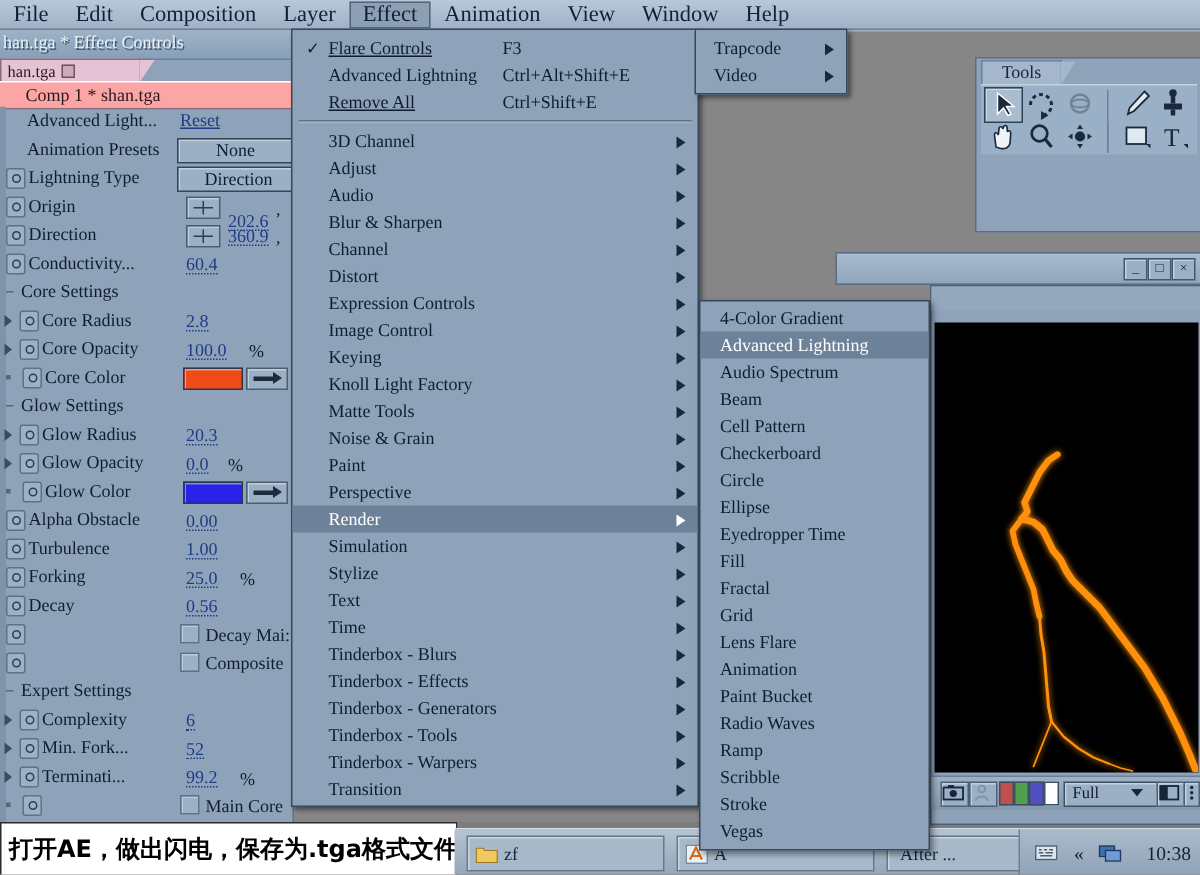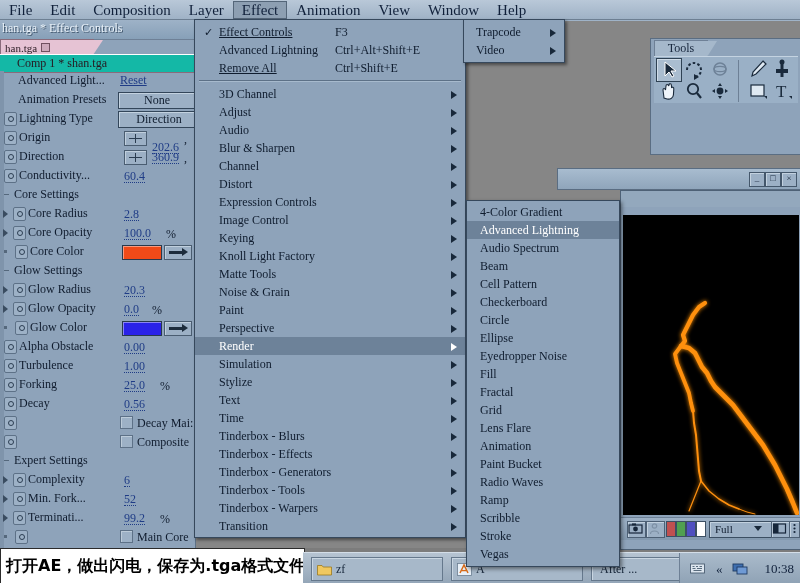--- a/index.html
+++ b/index.html
@@ -53,21 +53,21 @@
   #ec-tab2 .sq{
     width:7px;height:7px;background:#cda9bb;border:1px solid #70505f;
     margin-left:4px;
   }
   #ec-tab2:after{
     content:"";position:absolute;right:-10px;top:0;width:0;height:0;
     border-left:10px solid #e6c3d4;border-bottom:15px solid transparent;
   }
   #ec-comp{
     position:absolute;left:0;top:15px;width:195px;height:17px;
-    background:#14b8a6;border-top:1px solid #fff;border-bottom:1px solid #8a6b7b;
+    background:#fca5a5;border-top:1px solid #fff;border-bottom:1px solid #8a6b7b;
     display:flex;align-items:center;
   }
   #ec-comp span{padding-left:17px;font-size:12px;color:#281820;}
 
   #ec-rows{position:absolute;left:0;top:52px;width:195px;height:477px;overflow:hidden;}
   .row{position:relative;height:19px;display:flex;align-items:center;}
   .row .lbl{font-size:12px;color:#101c2e;white-space:nowrap;}
   .row .val{
     position:absolute;font-size:12px;color:#1f3c86;
     border-bottom:1px dotted #1f3c86;line-height:12px;
@@ -587,21 +587,21 @@
   <div class="menu-item active">Effect</div>
   <div class="menu-item">Animation</div>
   <div class="menu-item">View</div>
   <div class="menu-item">Window</div>
   <div class="menu-item">Help</div>
 </div>
 
 <div id="effect-menu">
   <div class="mrow">
     <span class="mcheck">✓</span>
-    <span class="mund">Effect Controls</span>
+    <span class="mund">Flare Controls</span>
     <span class="sc">F3</span>
   </div>
   <div class="mrow">
     <span>Advanced Lightning</span>
     <span class="sc">Ctrl+Alt+Shift+E</span>
   </div>
   <div class="mrow">
     <span class="mund">Remove All</span>
     <span class="sc">Ctrl+Shift+E</span>
   </div>
@@ -740,21 +740,21 @@
     <div class="mrow">
       <span>Checkerboard</span>
     </div>
     <div class="mrow">
       <span>Circle</span>
     </div>
     <div class="mrow">
       <span>Ellipse</span>
     </div>
     <div class="mrow">
-      <span>Eyedropper Noise</span>
+      <span>Eyedropper Time</span>
     </div>
     <div class="mrow">
       <span>Fill</span>
     </div>
     <div class="mrow">
       <span>Fractal</span>
     </div>
     <div class="mrow">
       <span>Grid</span>
     </div>

